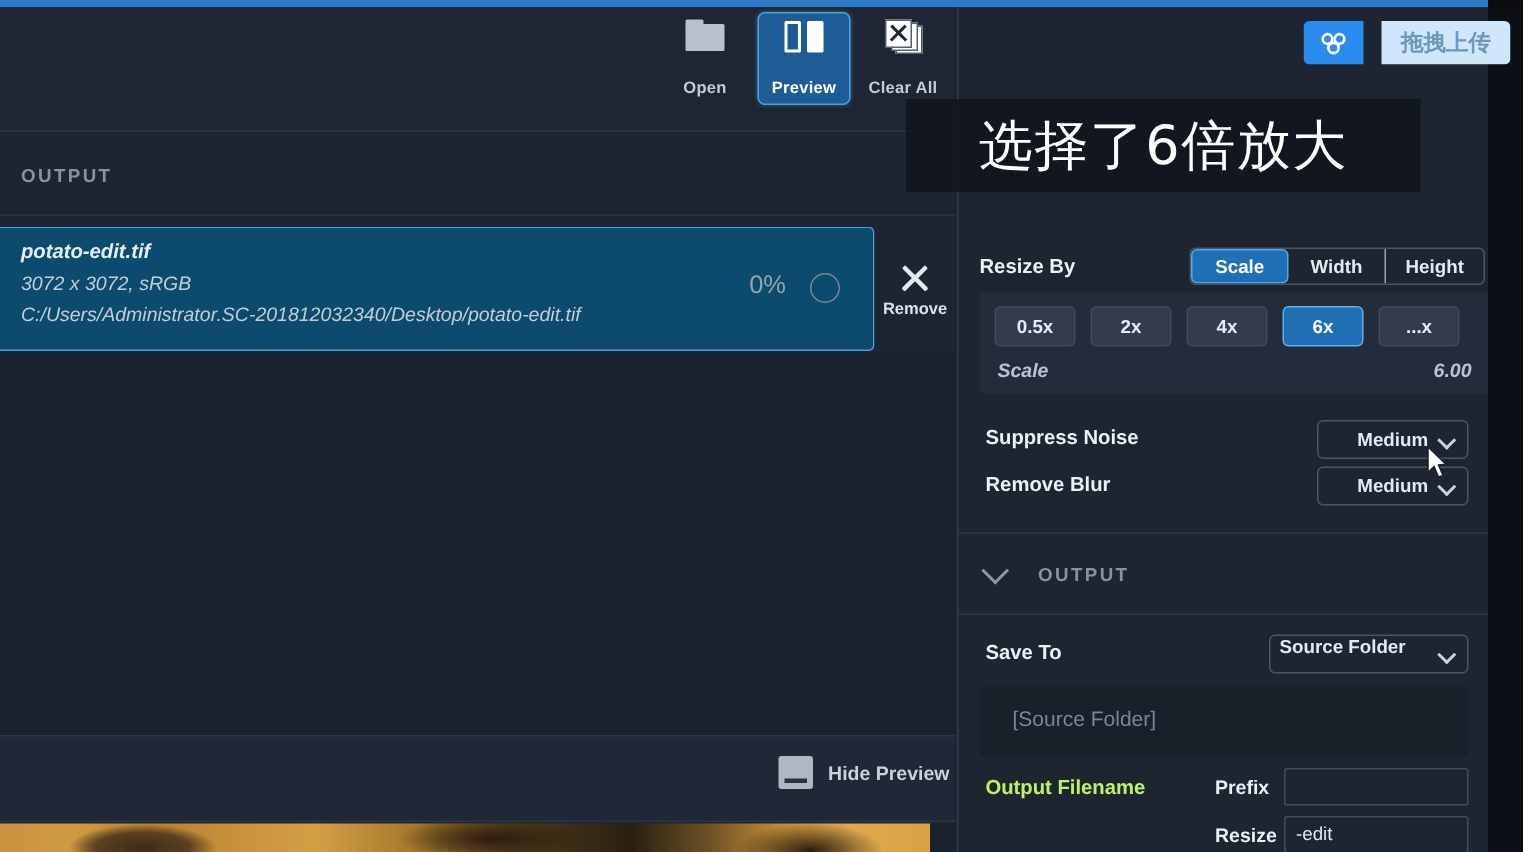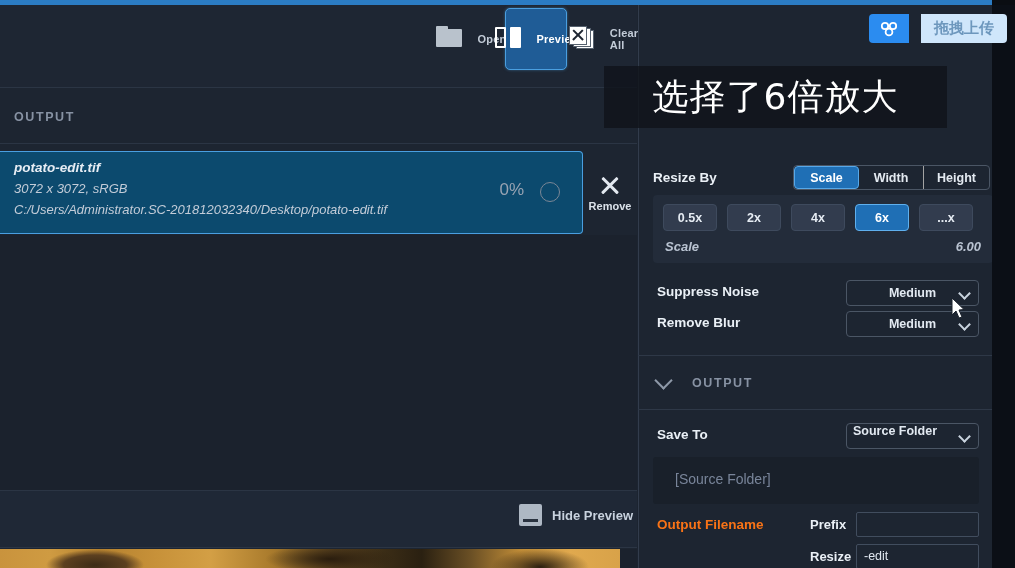--- a/index.html
+++ b/index.html
@@ -48,21 +48,21 @@
     width: 637px; height: 83px;
     background: #1e2633;
     border-bottom: 1px solid #2b3544;
   }
   .tool-group {
     position: absolute; right: 0px; top: 3px;
     display: flex; align-items: flex-start;
   }
   .tool-btn {
     width: 62px; height: 62px;
-    display: flex; 
+    display: flex; flex-direction: column;
     align-items: center; justify-content: center;
     gap: 14px;
     border-radius: 5px;
     cursor: pointer;
     margin-right: 4px;
   }
   .tool-btn.active {
     background: #1f5c96;
     border: 1px solid #4a9fe0;
     box-shadow: 0 0 3px rgba(74,159,224,0.5);
@@ -316,21 +316,21 @@
   .dd-row {
     position: absolute; left: 653px;
     width: 340px; height: 26px;
   }
   .dd-label {
     position: absolute; left: 4px; top: 4px;
     font-size: 13.5px; font-weight: bold; color: #eaf0f6;
   }
   .dd {
     position: absolute; right: 14px; top: 0;
-    width: 133px; height: 26px;
+    width: 101px; height: 26px;
     border: 1px solid #4b5665;
     border-radius: 4px;
     display: flex; align-items: center;
     cursor: pointer;
   }
   .dd-val {
     position: absolute; left: 0; right: 0;
     text-align: center;
     font-size: 12.5px; font-weight: bold; color: #e2e9f1;
   }
@@ -385,21 +385,21 @@
     border-radius: 3px;
   }
   .path-text {
     position: absolute; left: 22px; top: 14px;
     font-size: 14px; color: #7b8characters;
     color: #79859a;
   }
 
   .of-label {
     position: absolute; left: 657px; top: 512px;
-    font-size: 13.5px; font-weight: bold; color: #f97316;
+    font-size: 13.5px; font-weight: bold; color: #bef264;
   }
   .px-label {
     position: absolute; left: 810px; top: 512px;
     font-size: 13px; font-weight: bold; color: #eaf0f6;
   }
   .sx-label {
     position: absolute; left: 810px; top: 544px;
     font-size: 13px; font-weight: bold; color: #eaf0f6;
   }
   .txt-field {

